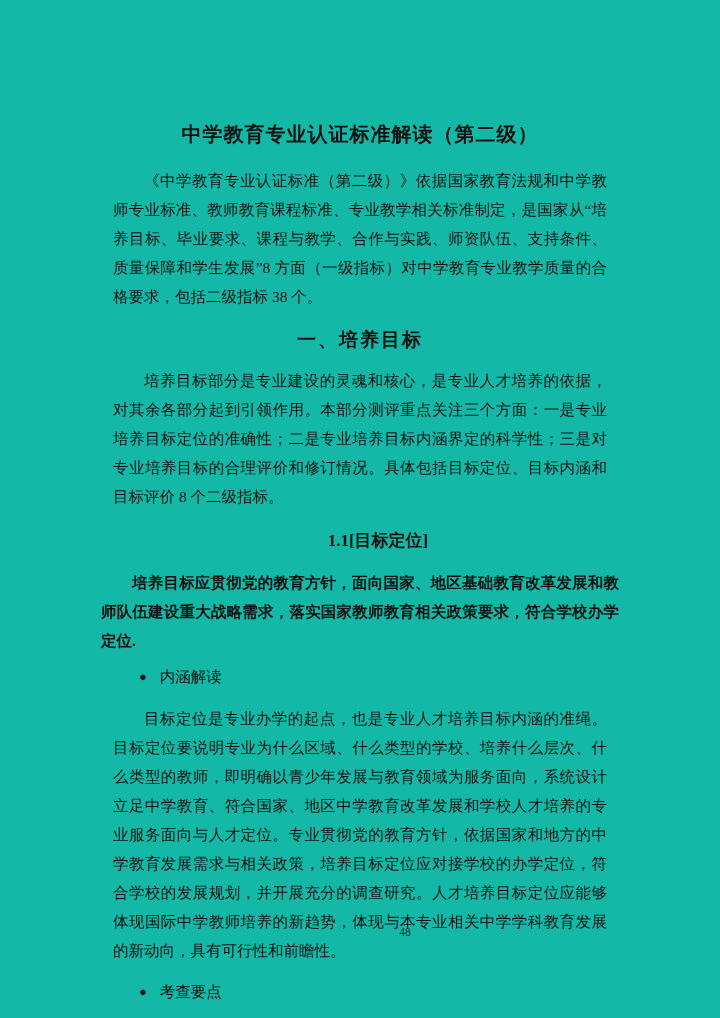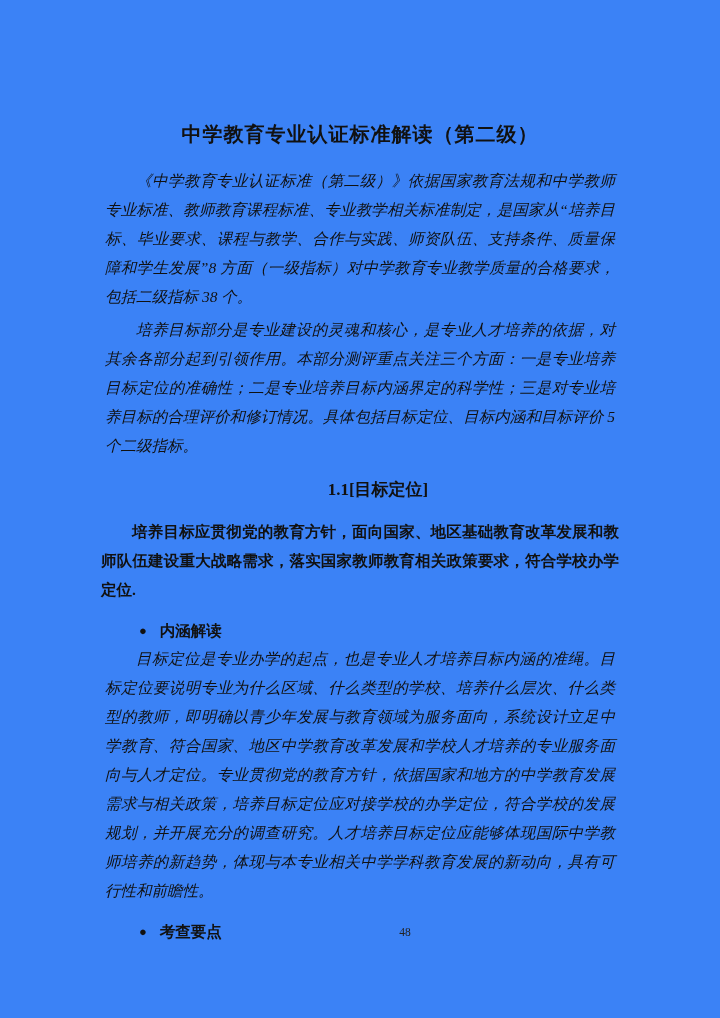--- a/index.html
+++ b/index.html
@@ -5,21 +5,21 @@
   html, body {
     margin: 0;
     padding: 0;
     background: #ffffff;
   }
   .page {
     position: relative;
     width: 720px;
     height: 1018px;
     margin: 0 auto;
-    background: #3b82f6;
+    background: #14b8a6;
     overflow: hidden;
     font-family: "Liberation Serif", "DejaVu Serif", serif;
     color: #111111;
   }
   .content {
     position: absolute;
     top: 120px;
     left: 101px;
     width: 518px;
   }
@@ -29,22 +29,21 @@
     font-weight: bold;
     text-align: center;
     margin: 0 0 18px 0;
     letter-spacing: 1px;
   }
   p.body-para {
     font-size: 15.5px;
     line-height: 29px;
     text-align: justify;
     text-indent: 2em;
-    margin: 4px;
-    font-style: italic;
+    margin: 12px;
   }
   .section-heading {
     font-size: 19px;
     line-height: 26px;
     font-weight: bold;
     text-align: center;
     margin: 16px 0 13px 0;
     letter-spacing: 2px;
   }
   .sub-heading {
@@ -57,23 +56,23 @@
   p.standard-para {
     font-weight: bold;
     font-size: 15.5px;
     line-height: 29px;
     text-align: justify;
     text-indent: 2em;
     margin: 15px 0 1px 0;
   }
   .bullet-row {
     font-size: 15.5px;
-    line-height: 18px;
-    font-weight: bold;
-    margin: 18px 0 1px 38px;
+    line-height: 30px;
+    font-weight: normal;
+    margin: 7px 0 1px 38px;
   }
   .bullet-glyph {
     display: inline-block;
     margin-right: 13px;
     font-size: 13px;
     vertical-align: 1px;
   }
   .page-number {
     position: absolute;
     top: 926px;
@@ -89,22 +88,23 @@
 <body>
 
 <div class="page">
   <div class="content">
 
     <h1 class="doc-title">中学教育专业认证标准解读（第二级）</h1>
 
     <p class="body-para">《中学教育专业认证标准（第二级）》依据国家教育法规和中学教师专业标准、教师教育课程标准、专业教学相关标准制定，是国家从“培养目标、毕业要求、课程与教学、合作与实践、师资队伍、支持条件、质量保障和学生发展”8 方面（一级指标）对中学教育专业教学质量的合格要求，包括二级指标 38 个。</p>
 
 
+    <h2 class="section-heading">一、培养目标</h2>
 
-    <p class="body-para">培养目标部分是专业建设的灵魂和核心，是专业人才培养的依据，对其余各部分起到引领作用。本部分测评重点关注三个方面：一是专业培养目标定位的准确性；二是专业培养目标内涵界定的科学性；三是对专业培养目标的合理评价和修订情况。具体包括目标定位、目标内涵和目标评价 5 个二级指标。</p>
+    <p class="body-para">培养目标部分是专业建设的灵魂和核心，是专业人才培养的依据，对其余各部分起到引领作用。本部分测评重点关注三个方面：一是专业培养目标定位的准确性；二是专业培养目标内涵界定的科学性；三是对专业培养目标的合理评价和修订情况。具体包括目标定位、目标内涵和目标评价 8 个二级指标。</p>
 
     <h3 class="sub-heading">1.1[目标定位]</h3>
 
     <p class="standard-para">培养目标应贯彻党的教育方针，面向国家、地区基础教育改革发展和教师队伍建设重大战略需求，落实国家教师教育相关政策要求，符合学校办学定位.</p>
 
     <div class="bullet-row">
       <span class="bullet-glyph">●</span><span>内涵解读</span>
     </div>
 
     <p class="body-para">目标定位是专业办学的起点，也是专业人才培养目标内涵的准绳。目标定位要说明专业为什么区域、什么类型的学校、培养什么层次、什么类型的教师，即明确以青少年发展与教育领域为服务面向，系统设计立足中学教育、符合国家、地区中学教育改革发展和学校人才培养的专业服务面向与人才定位。专业贯彻党的教育方针，依据国家和地方的中学教育发展需求与相关政策，培养目标定位应对接学校的办学定位，符合学校的发展规划，并开展充分的调查研究。人才培养目标定位应能够体现国际中学教师培养的新趋势，体现与本专业相关中学学科教育发展的新动向，具有可行性和前瞻性。</p>

